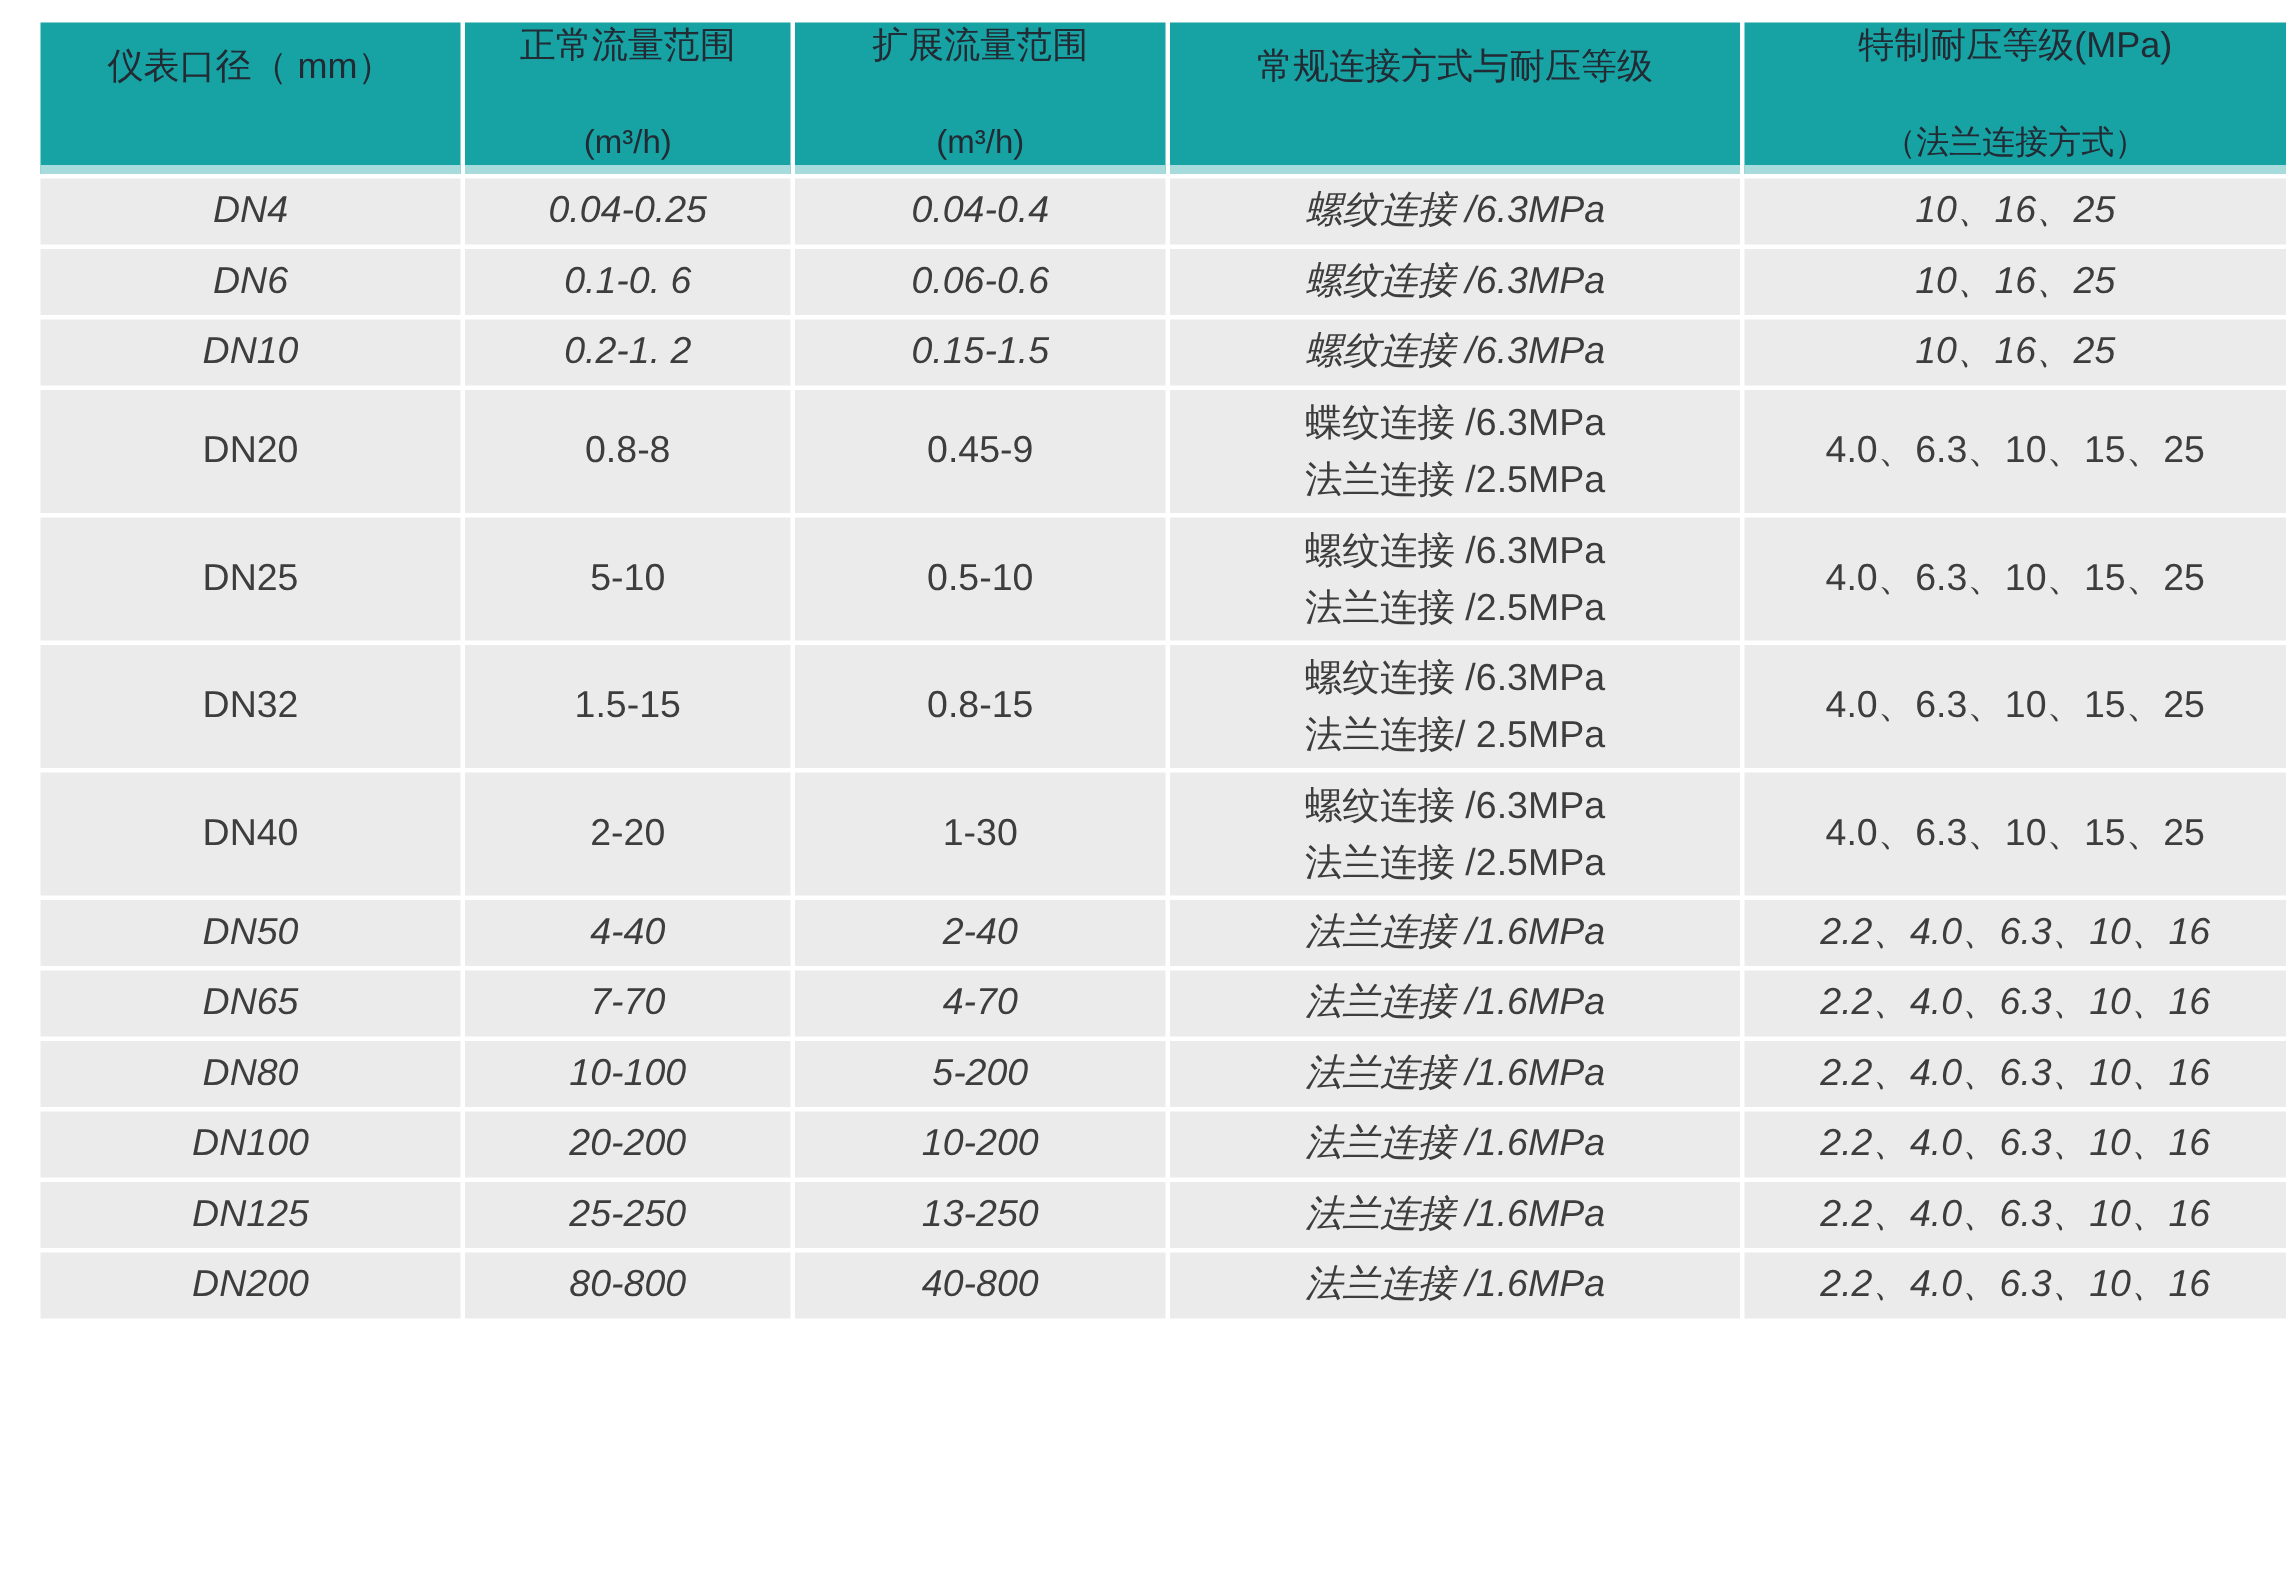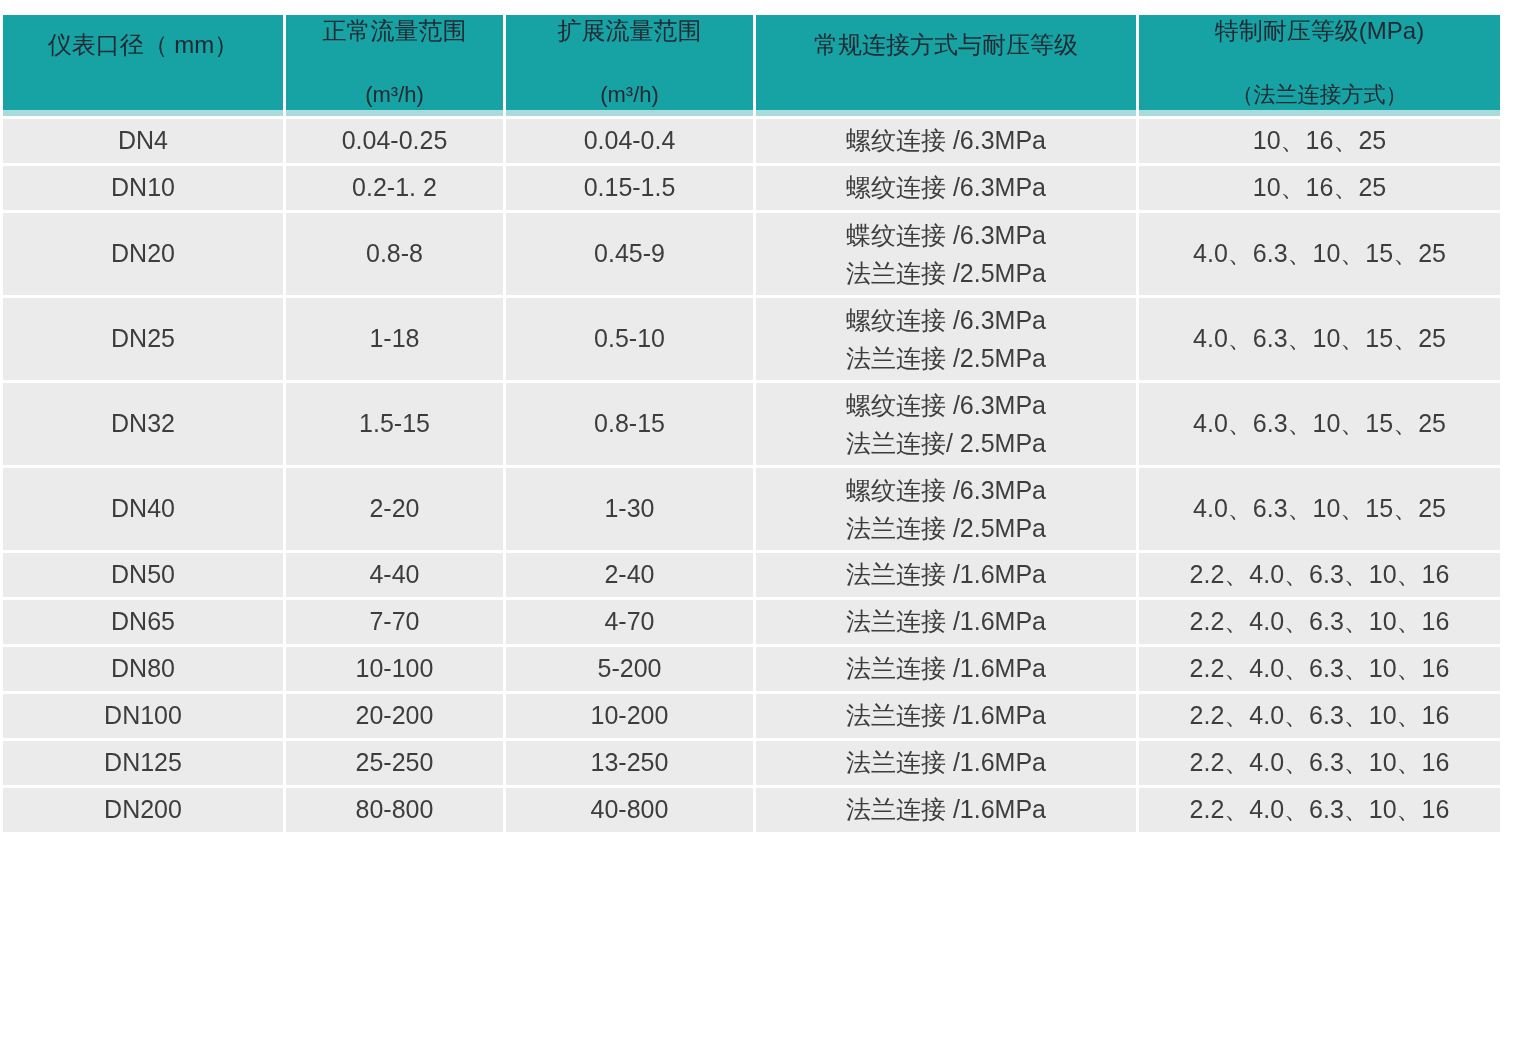--- a/index.html
+++ b/index.html
@@ -5,21 +5,21 @@
   * { box-sizing: border-box; }
   html, body {
     margin: 0;
     padding: 0;
     background: #ffffff;
     font-family: "Liberation Sans", "DejaVu Sans", sans-serif;
   }
   .page {
     width: 1527px;
     height: 1058px;
-    padding: 12px 0;
+    padding: 12px 24px;
     background: #ffffff;
   }
   table.spec {
     border-collapse: separate;
     border-spacing: 3px;
     width: 1503px;
     table-layout: fixed;
   }
   col.c1 { width: 280px; }
   col.c2 { width: 217px; }
@@ -47,21 +47,21 @@
 
   tbody td {
     background: #ebebeb;
     color: #3d3d3d;
     font-size: 25px;
     text-align: center;
     vertical-align: middle;
     padding: 0 4px;
     line-height: 1.35;
   }
-  tr.short td { height: 44px; }
+  tr.short td { height: 44px; font-style: italic; }
   tr.tall td { height: 82px; }
   tr.tall td.conn div { line-height: 38px; }
 </style>
 </head>
 <body>
 
 <div class="page">
   <table class="spec">
     <colgroup>
       <col class="c1">
@@ -98,41 +98,50 @@
         <tr class="short">
     <td>DN4</td>
     <td>0.04-0.25</td>
     <td>0.04-0.4</td>
     <td class="conn">
             <div>螺纹连接 /6.3MPa</div>
           </td>
     <td>10、16、25</td>
   </tr>
         <tr class="short">
+    <td>DN6</td>
+    <td>0.1-0. 6</td>
+    <td>0.06-0.6</td>
+    <td class="conn">
+            <div>螺纹连接 /6.3MPa</div>
+          </td>
+    <td>10、16、25</td>
+  </tr>
+        <tr class="short">
     <td>DN10</td>
     <td>0.2-1. 2</td>
     <td>0.15-1.5</td>
     <td class="conn">
             <div>螺纹连接 /6.3MPa</div>
           </td>
     <td>10、16、25</td>
   </tr>
         <tr class="tall">
     <td>DN20</td>
     <td>0.8-8</td>
     <td>0.45-9</td>
     <td class="conn">
             <div>蝶纹连接 /6.3MPa</div>
             <div>法兰连接 /2.5MPa</div>
           </td>
     <td>4.0、6.3、10、15、25</td>
   </tr>
         <tr class="tall">
     <td>DN25</td>
-    <td>1-18</td>
+    <td>5-10</td>
     <td>0.5-10</td>
     <td class="conn">
             <div>螺纹连接 /6.3MPa</div>
             <div>法兰连接 /2.5MPa</div>
           </td>
     <td>4.0、6.3、10、15、25</td>
   </tr>
         <tr class="tall">
     <td>DN32</td>
     <td>1.5-15</td>

